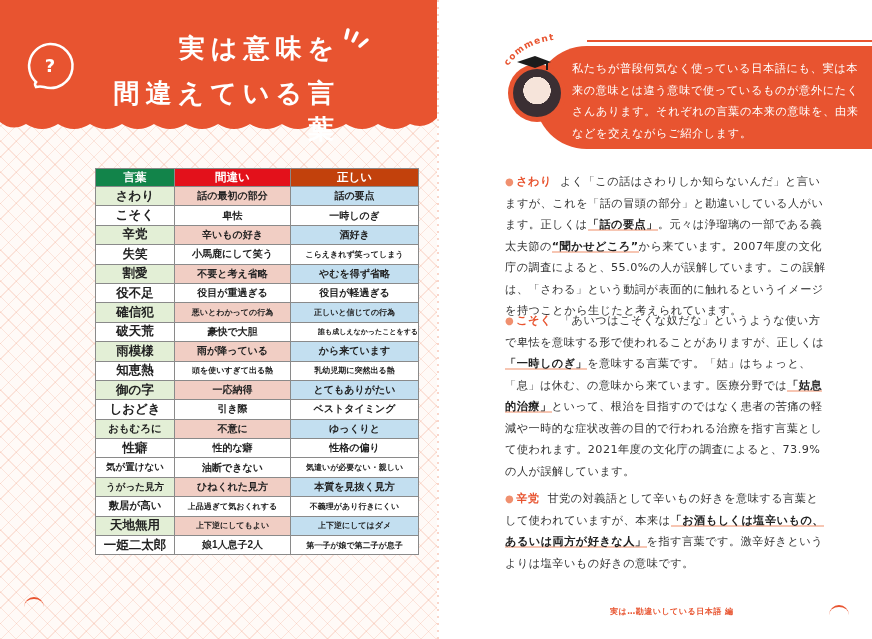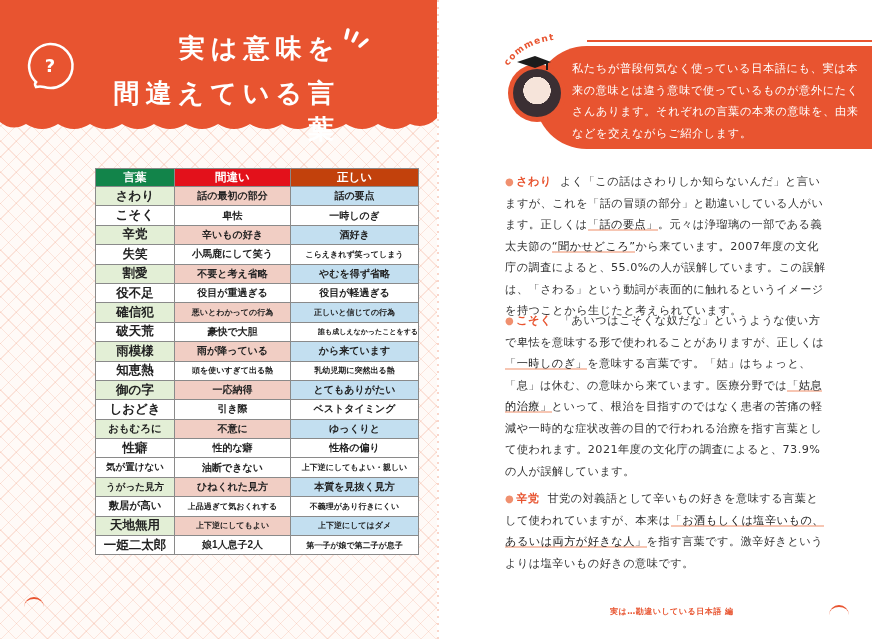--- a/index.html
+++ b/index.html
@@ -99,21 +99,21 @@
   .cap {
     position: absolute; left: 513px; top: 56px; width: 40px; height: 14px;
   }
 
   .article { position: absolute; left: 505px; width: 325px; font-size: 11.2px; line-height: 21.5px; color: #333; letter-spacing: 0.45px; }
   .art-1 { top: 171px; }
   .art-2 { top: 310px; }
   .art-3 { top: 488px; }
   .bullet { color: #f0906f; font-size: 10px; margin-right: 2px; }
   .term { color: #e85430; font-weight: bold; margin-right: 8px; }
-  .emph { font-weight: normal; color: #222; background: linear-gradient(transparent 82%, #f7c6b3 82%); }
+  .emph { font-weight: bold; color: #222; background: linear-gradient(transparent 82%, #f7c6b3 82%); }
 
   .running-title {
     position: absolute; left: 610px; top: 606px; font-size: 8px; font-weight: bold;
     color: #e85430; letter-spacing: 0.5px;
   }
 </style>
 </head>
 <body>
 
 <div class="left-page">
@@ -223,21 +223,21 @@
         <td class="right">ゆっくりと</td>
       </tr>
       <tr>
         <td class="word">性癖</td>
         <td class="wrong">性的な癖</td>
         <td class="right">性格の偏り</td>
       </tr>
       <tr>
         <td class="word" style="font-size:9.5px">気が置けない</td>
         <td class="wrong">油断できない</td>
-        <td class="right small">上下逆にしてもよい・親しい</td>
+        <td class="right small">気遣いが必要ない・親しい</td>
       </tr>
       <tr class="shade">
         <td class="word" style="font-size:9.5px">うがった見方</td>
         <td class="wrong">ひねくれた見方</td>
         <td class="right">本質を見抜く見方</td>
       </tr>
       <tr>
         <td class="word wsmall">敷居が高い</td>
         <td class="wrong small">上品過ぎて気おくれする</td>
         <td class="right small">不義理があり行きにくい</td>

